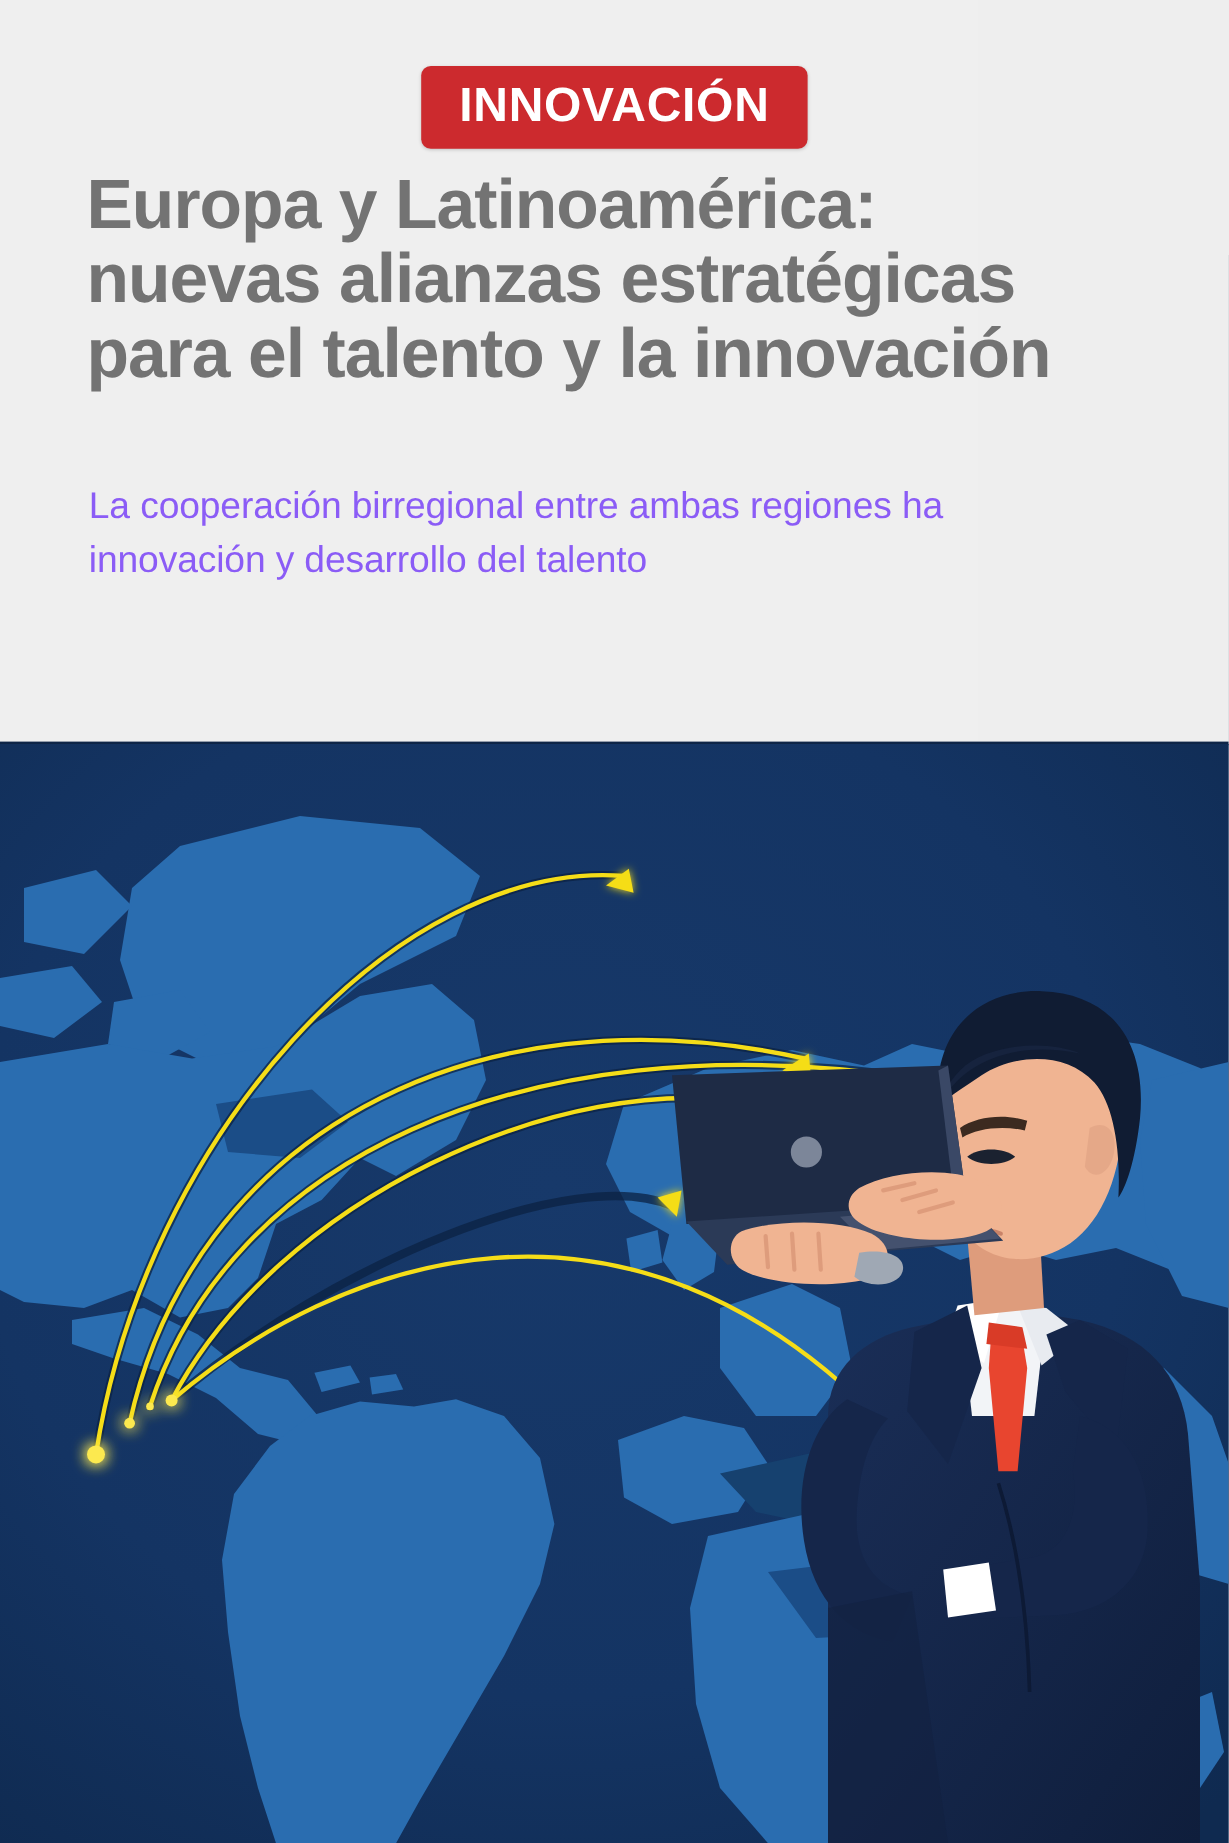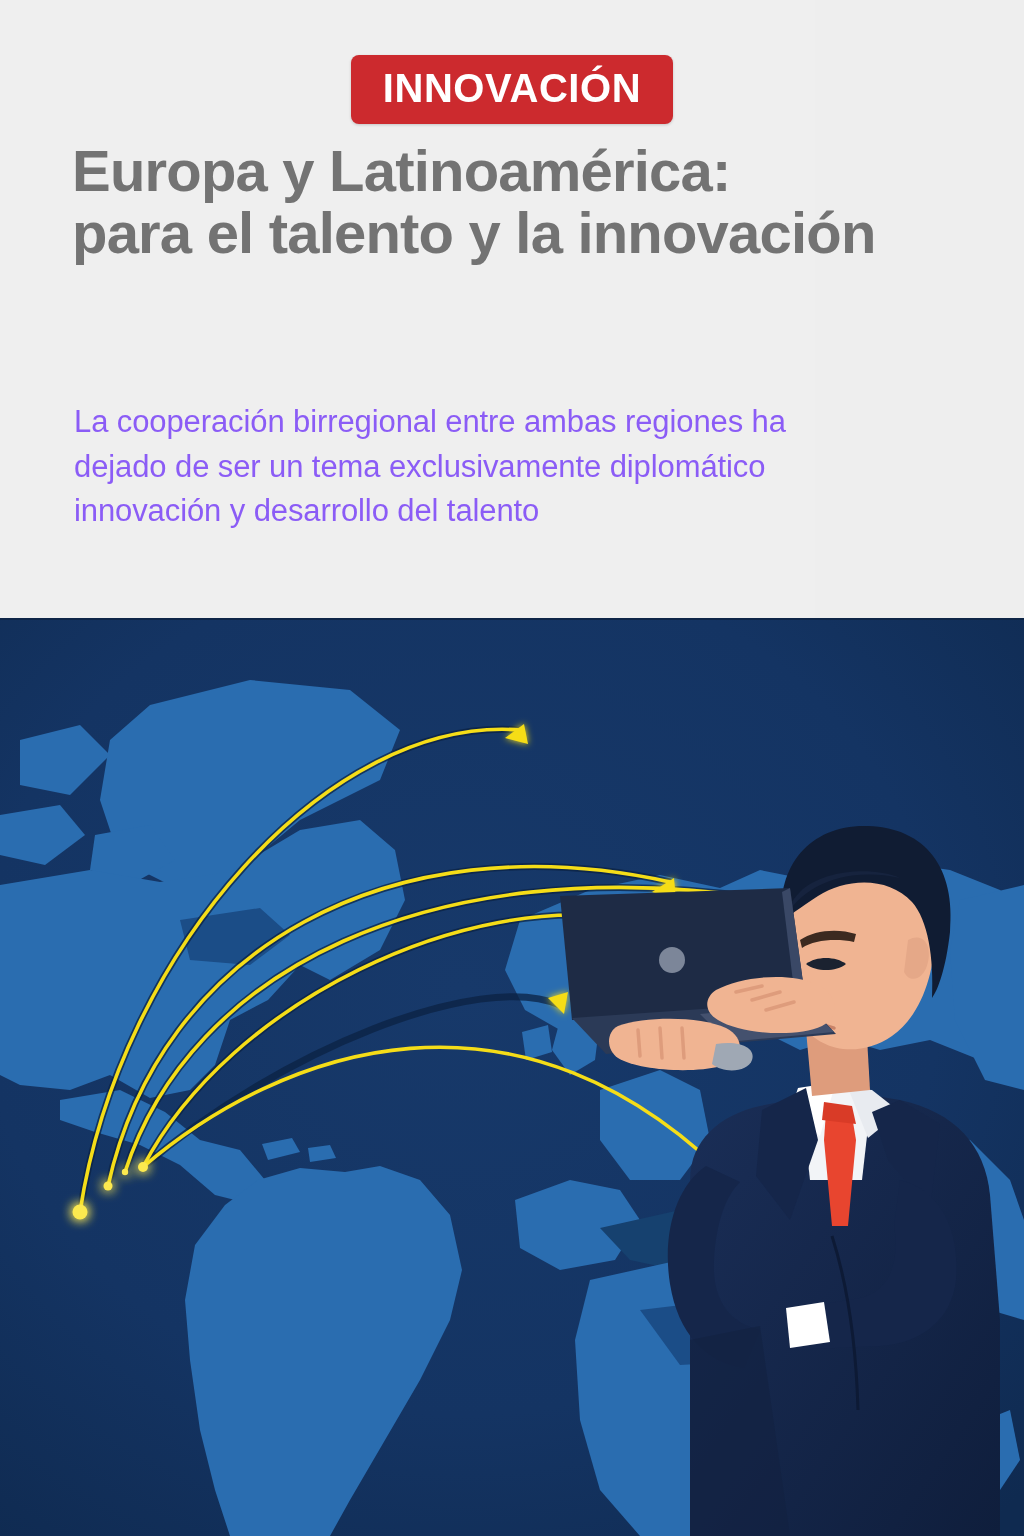--- a/index.html
+++ b/index.html
@@ -72,26 +72,26 @@
 <div class="poster">
 
   <div class="header">
 
     <div class="badge-row">
       <div class="badge">INNOVACIÓN</div>
     </div>
 
     <div class="headline">
       <span class="l1">Europa y Latinoamérica:</span>
+      <span class="l2">nuevas alianzas estratégicas</span>
       <span class="l3">para el talento y la innovación</span>
     </div>
 
     <div class="subtitle">
       <span>La cooperación birregional entre ambas regiones ha</span>
-      <span>dejado de ser un tema exclusivamente diplomático</span>
       <span>innovación y desarrollo del talento</span>
     </div>
   </div>
 
   <div class="hdr-rule"></div>
 
   <div class="map-wrap">
 
     <svg class="map-svg" viewBox="0 0 1024 916" preserveAspectRatio="none">
       <defs>

